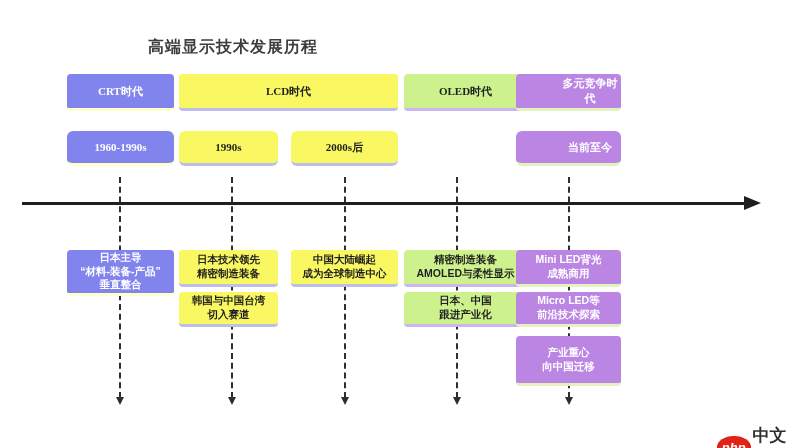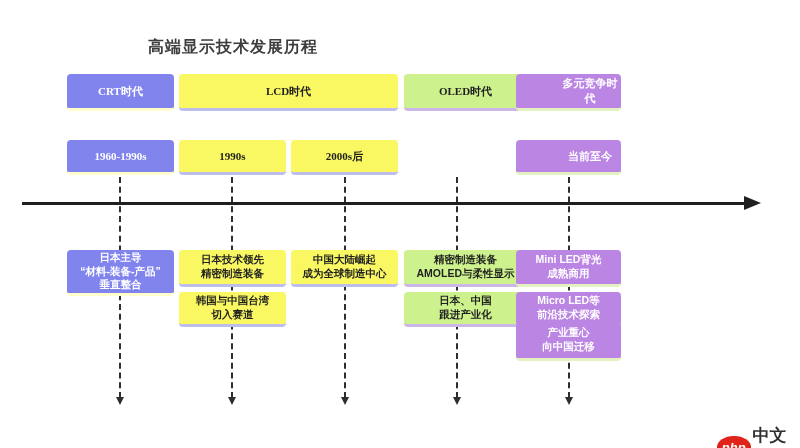--- a/index.html
+++ b/index.html
@@ -28,35 +28,35 @@
   .box{position:absolute;display:flex;align-items:center;justify-content:center;
        text-align:center;border-radius:4px;font-weight:bold;z-index:1;
        white-space:pre-line;box-sizing:border-box;line-height:1.32;}
   .purple{background:#8284ee;color:#ffffff;border-bottom:3px solid #ffffcc;}
   .yellow{background:#f9f862;color:#1f1f1f;border-bottom:3px solid #bdbdee;text-align:center;}
   .green {background:#cdf28d;color:#1f1f1f;border-bottom:3px solid #ccb6ec;}
   .violet{background:#bb86e3;color:#ffffff;border-bottom:3px solid #e3f2c0;padding-left:43px;}
 
   .era,.period{font-size:11px;font-family:Liberation Serif, serif;}
   .era{top:74px;height:37px;}
-  .period{top:140px;height:35px;}
+  .period{top:131px;height:35px;border-radius:6px;}
   .ev{font-size:10.5px;padding:2px 3px;}
 
   
   .c1{left:67px;width:107px;}
-  .c2{left:179px;width:107px;}
+  .c2{left:179px;width:99px;}
   .c3{left:291px;width:107px;}
   .c4{left:404px;width:123px;}
   .c5{left:516px;width:105px;}
   .c23{left:179px;width:219px;}
 
   .rowA{top:250px;height:37px;}
   .rowA3{top:250px;height:46px;}
   .rowB{top:292px;height:35px;}
-  .rowC{top:322px;height:39px;}
+  .rowC{top:336px;height:50px;}
 
   
   .logo{position:absolute;left:717px;top:424px;display:flex;align-items:center;z-index:3;}
   .logo-badge{display:inline-flex;align-items:center;justify-content:center;
       width:36px;height:23px;background:#e2231a;border-radius:50%;
       color:#ffffff;font-style:italic;font-weight:bold;font-size:13px;
       box-shadow:inset 0 -2px 3px rgba(120,0,0,.45);}
   .logo-text{font-size:17px;font-weight:900;color:#2f2f2f;margin-left:2px;}
 </style>
 </head>

